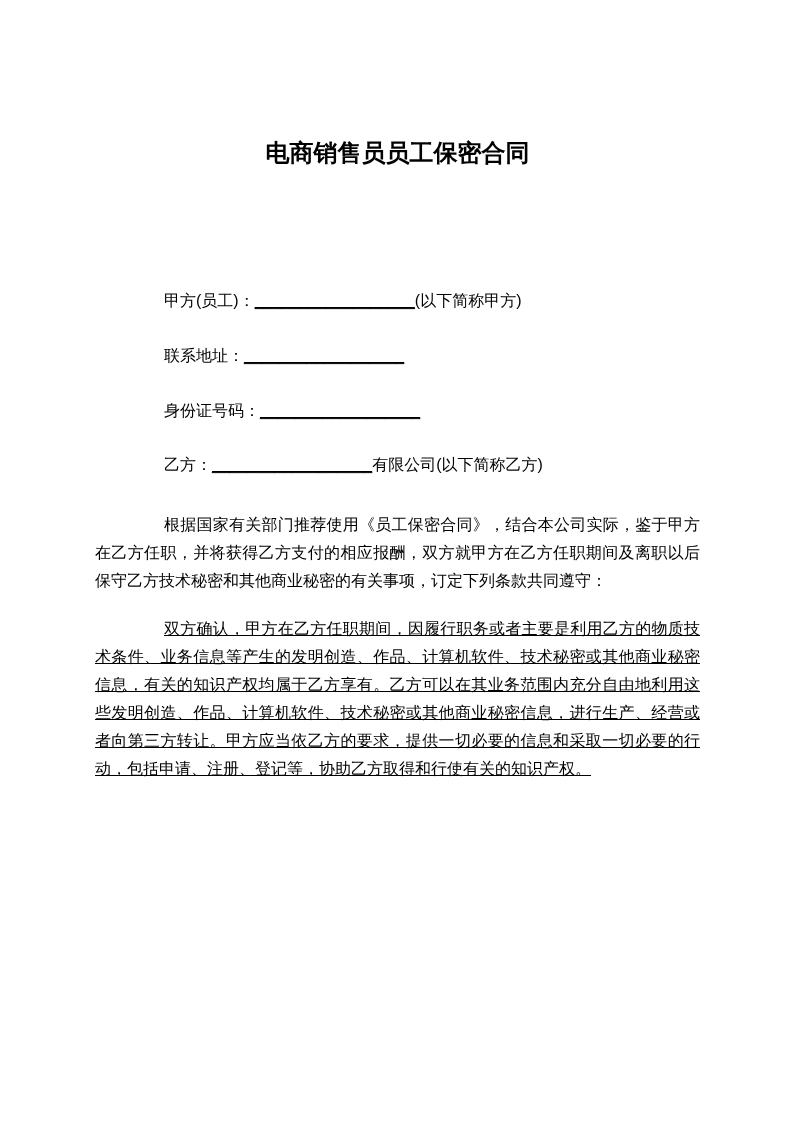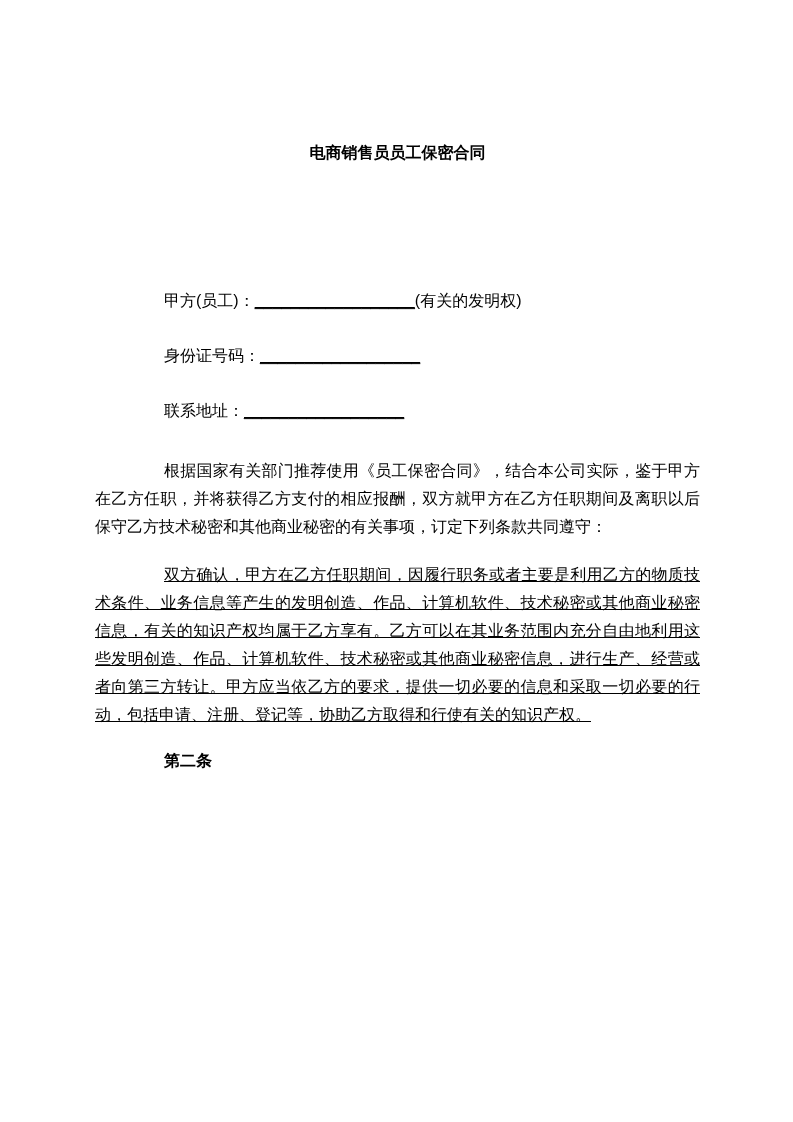--- a/index.html
+++ b/index.html
@@ -19,21 +19,21 @@
     position: relative;
     width: 793px;
     height: 1122px;
     background: #ffffff;
   }
   .content {
     padding: 0 93px 0 95px;
   }
   .title {
     margin: 138px 0 0 0;
-    font-size: 16px;
+    font-size: 24px;
     font-weight: bold;
     text-align: center;
     line-height: 30px;
     letter-spacing: 0;
   }
   p {
     margin: 0;
     font-size: 16px;
     line-height: 28px;
     text-indent: 69px;
@@ -63,30 +63,30 @@
   .h2 { margin-top: 18px; }
 </style>
 </head>
 <body>
 
 <div class="page">
   <div class="content">
 
     <h1 class="title">电商销售员员工保密合同</h1>
 
-    <p class="line f1"><span>甲方(员工)：</span><span class="blank">__________________</span><span>(有关的发明权)</span></p>
+    <p class="line f1"><span>甲方(员工)：</span><span class="blank">__________________</span><span>(以下简称甲方)</span></p>
+
+    <p class="line f3"><span>联系地址：</span><span class="blank">__________________</span><span></span></p>
 
     <p class="line f2"><span>身份证号码：</span><span class="blank">__________________</span><span></span></p>
 
-    <p class="line f3"><span>联系地址：</span><span class="blank">__________________</span><span></span></p>
-
+    <p class="line f4"><span>乙方：</span><span class="blank">__________________</span><span>有限公司(以下简称乙方)</span></p>
 
     <p class="para intro">根据国家有关部门推荐使用《员工保密合同》，结合本公司实际，鉴于甲方在乙方任职，并将获得乙方支付的相应报酬，双方就甲方在乙方任职期间及离职以后保守乙方技术秘密和其他商业秘密的有关事项，订定下列条款共同遵守：</p>
 
 
     <p class="para p2">双方确认，甲方在乙方任职期间，因履行职务或者主要是利用乙方的物质技术条件、业务信息等产生的发明创造、作品、计算机软件、技术秘密或其他商业秘密信息，有关的知识产权均属于乙方享有。乙方可以在其业务范围内充分自由地利用这些发明创造、作品、计算机软件、技术秘密或其他商业秘密信息，进行生产、经营或者向第三方转让。甲方应当依乙方的要求，提供一切必要的信息和采取一切必要的行动，包括申请、注册、登记等，协助乙方取得和行使有关的知识产权。</p>
 
 
-    <p class="heading h2">第二条</p>
 
   </div>
 
 </div>
 
 </body></html>

